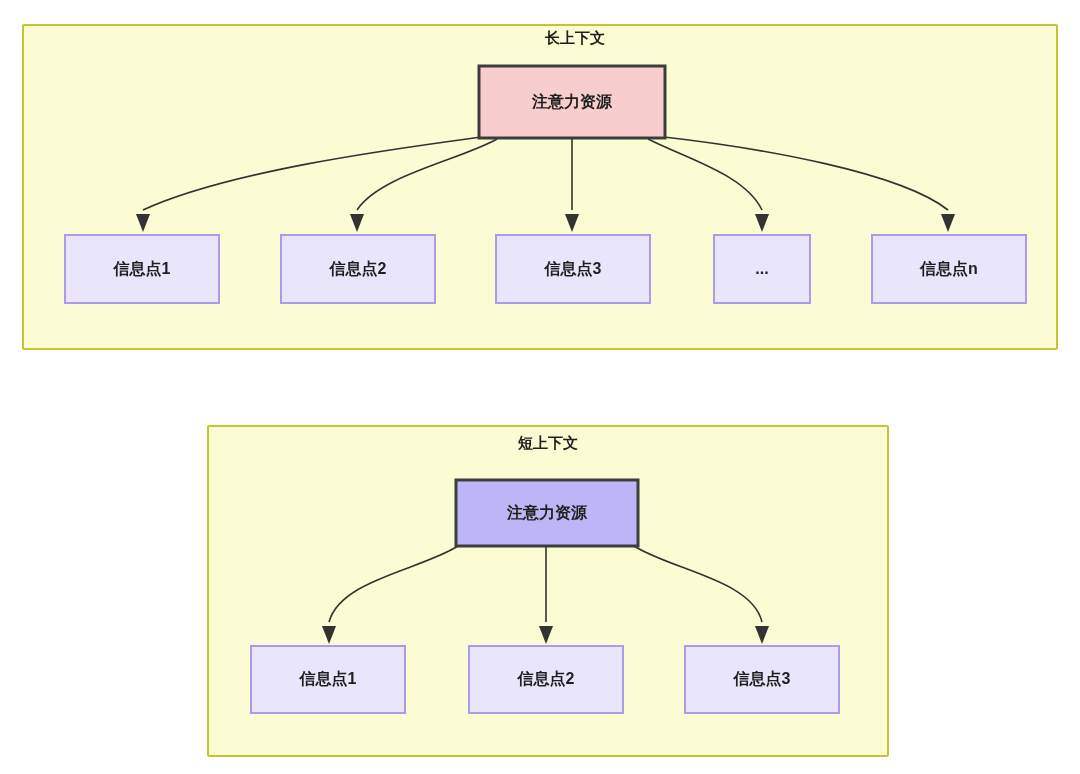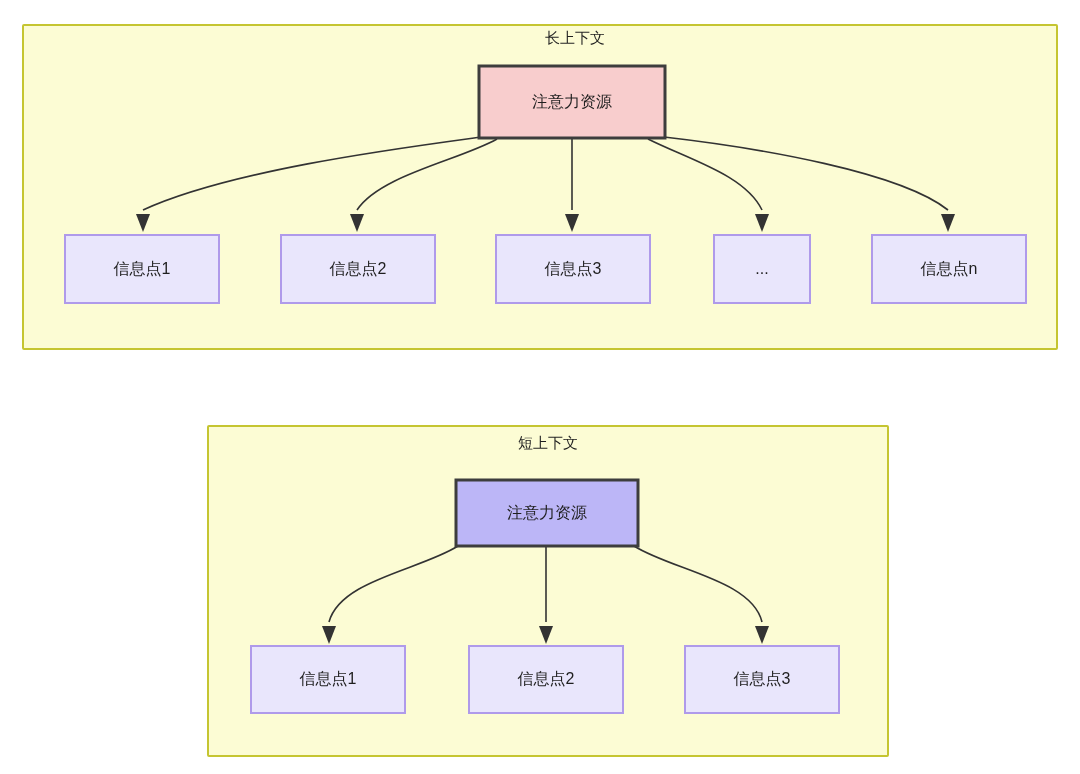--- a/index.html
+++ b/index.html
@@ -7,20 +7,21 @@
     padding: 0;
     background: #ffffff;
     font-family: "Liberation Sans", "DejaVu Sans", sans-serif;
   }
   #canvas {
     position: relative;
     width: 1080px;
     height: 774px;
     background: #ffffff;
     overflow: hidden;
+    font-weight: bold;
   }
   .diagram-svg {
     position: absolute;
     top: 0;
     left: 0;
     width: 1080px;
     height: 774px;
   }
   .panel-rect {
     fill: #fcfcd4;

